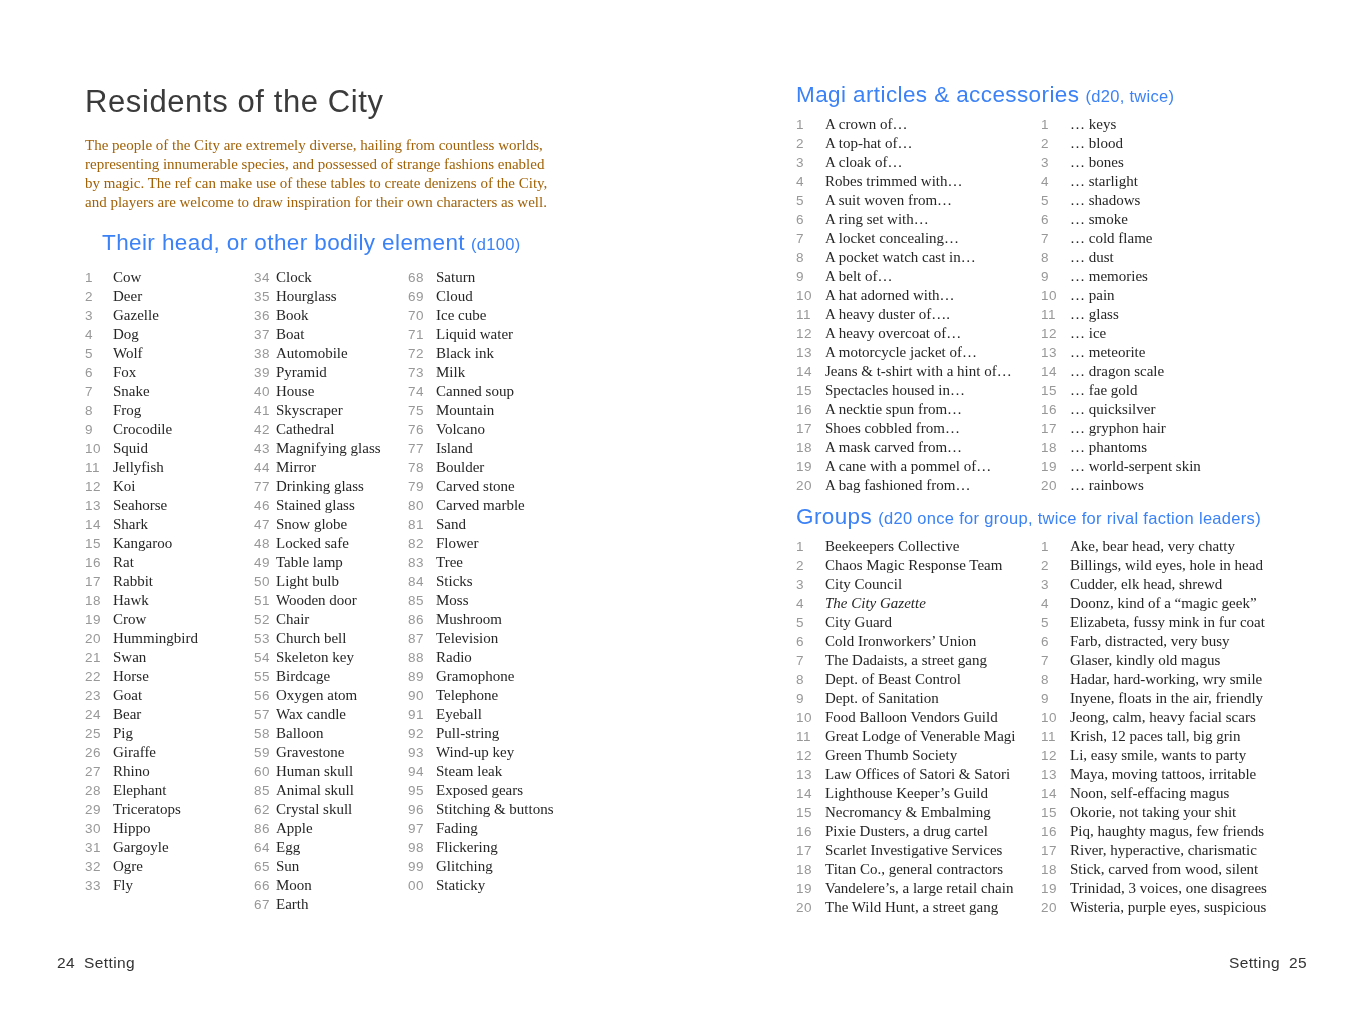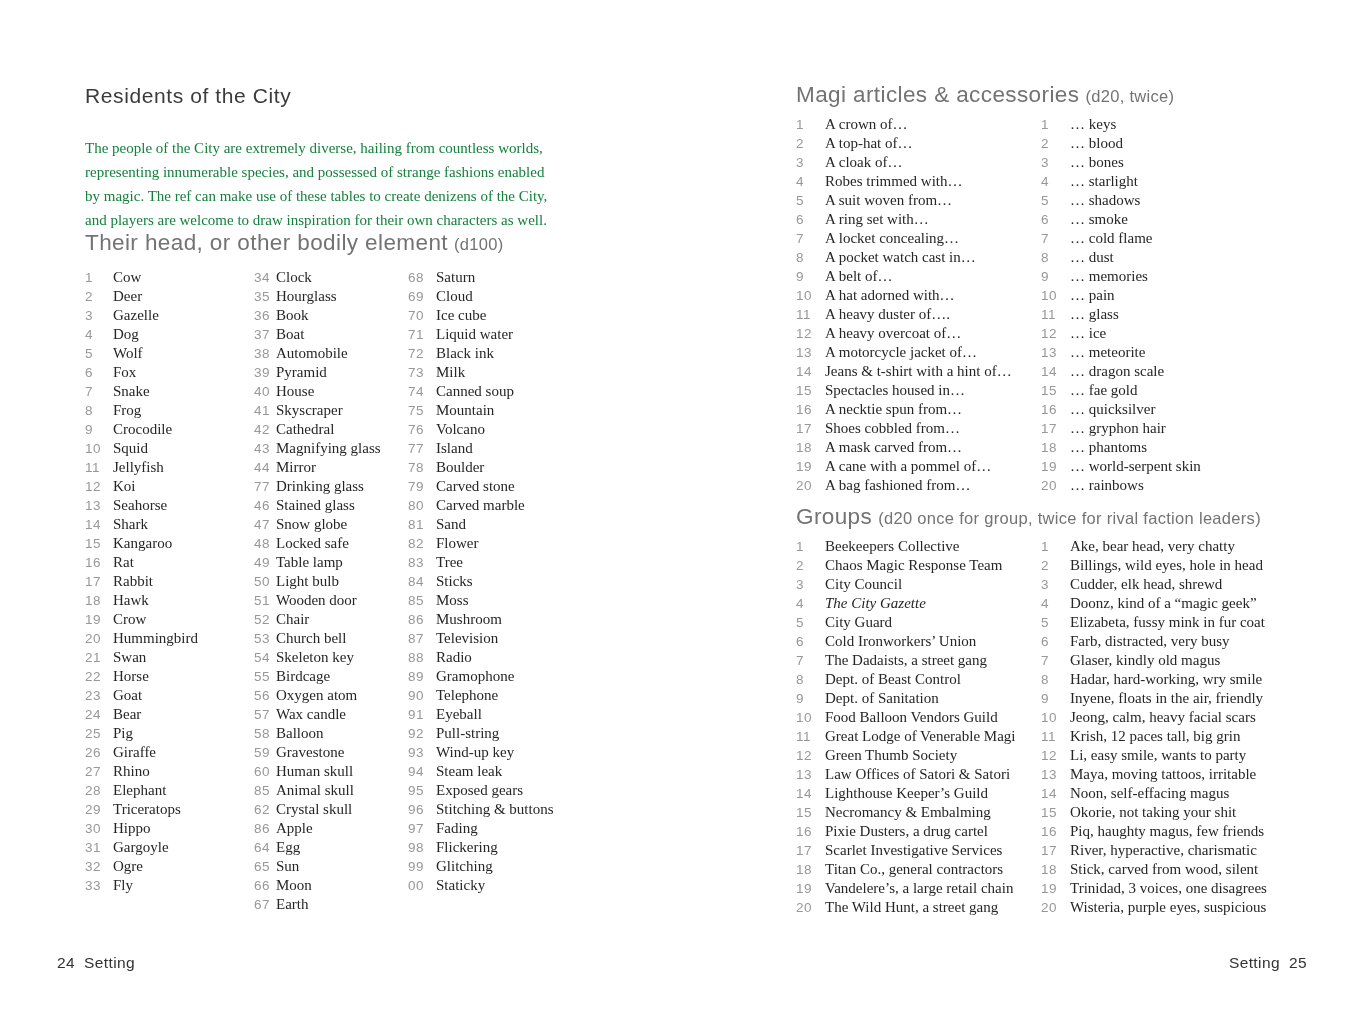--- a/index.html
+++ b/index.html
@@ -5,36 +5,36 @@
   * { margin:0; padding:0; box-sizing:border-box; }
   html,body { background:#ffffff; }
   body {
     width:1365px; height:1024px; position:relative; overflow:hidden;
     font-family:"Liberation Serif", serif;
   }
 
   h1.page-title {
     left:85px; top:84px; position:absolute;
     font-family:"Liberation Sans", sans-serif; font-weight:400;
-    font-size:21px; letter-spacing:0.6px; color:#3b3b3b;
+    font-size:31px; letter-spacing:0.6px; color:#3b3b3b;
   }
   .intro {
     left:85px; top:136px; width:510px; position:absolute;
-    font-size:15px; line-height:24px; color:#15803d;
+    font-size:15px; line-height:19px; color:#a16207;
     white-space:pre-line;
   }
   h2.section-heading {
     position:absolute;
     font-family:"Liberation Sans", sans-serif; font-weight:400;
-    font-size:22.5px; letter-spacing:0.4px; color:#737373;
+    font-size:22.5px; letter-spacing:0.4px; color:#3b82f6;
     white-space:nowrap;
   }
   h2 .h-dice { font-size:16.5px; margin-left:6px; letter-spacing:0.3px; }
 
-  .h-left-section { left:85px; top:230px; }
+  .h-left-section { left:102px; top:230px; }
   .h-articles { left:796px; top:82px; }
   .h-groups { left:796px; top:504px; }
 
   .col { position:absolute; }
   .row { display:flex; height:19px; align-items:baseline; white-space:nowrap; }
   .row .num {
     font-family:"Liberation Sans", sans-serif; font-weight:400;
     font-size:13.5px; color:#989898; flex:0 0 28px; letter-spacing:0.5px;
   }
   .row .label { font-size:15px; color:#262626; }

